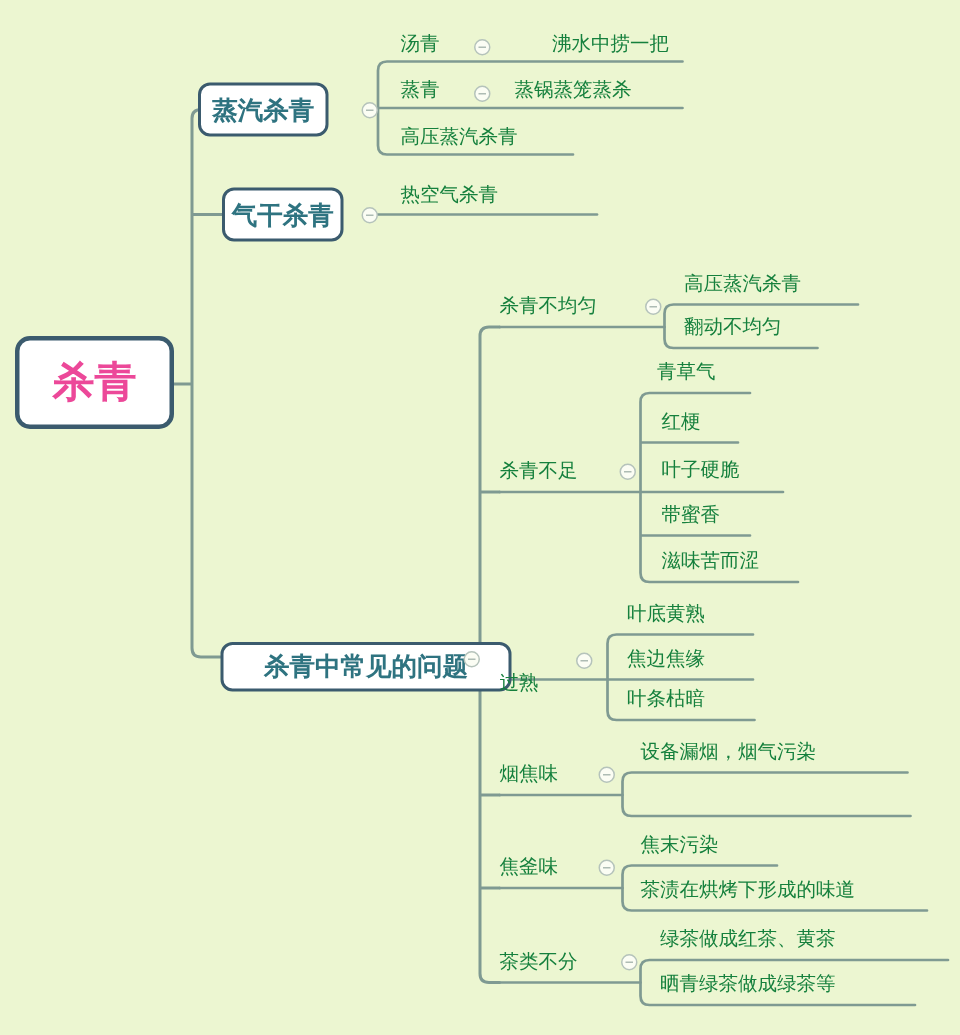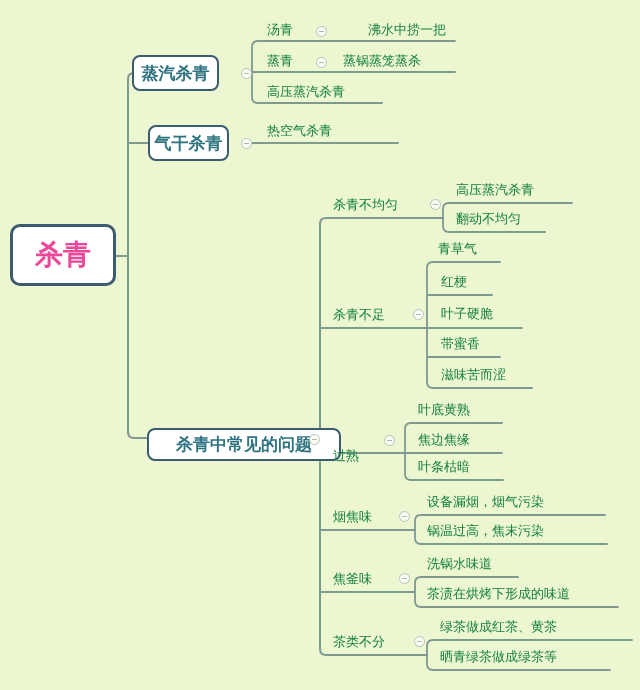--- a/index.html
+++ b/index.html
@@ -111,25 +111,24 @@
 
   <span class="t" style="left:333px;top:446px;">过熟</span>
   <div class="collapse" style="left:384px;top:435px;"></div>
   <span class="t" style="left:418px;top:400px;">叶底黄熟</span>
   <span class="t" style="left:418px;top:430px;">焦边焦缘</span>
   <span class="t" style="left:418px;top:457px;">叶条枯暗</span>
 
   <span class="t" style="left:333px;top:507px;">烟焦味</span>
   <div class="collapse" style="left:399px;top:511px;"></div>
   <span class="t" style="left:427px;top:492px;">设备漏烟，烟气污染</span>
-  <span class="t" style="left:427px;top:521px;">锅温过高，焦末污染</span>
 
   <span class="t" style="left:333px;top:569px;">焦釜味</span>
   <div class="collapse" style="left:399px;top:573px;"></div>
-  <span class="t" style="left:427px;top:554px;">洗锅水味道</span>
+  <span class="t" style="left:427px;top:554px;">焦末污染</span>
   <span class="t" style="left:427px;top:584px;">茶渍在烘烤下形成的味道</span>
 
   <span class="t" style="left:333px;top:632px;">茶类不分</span>
   <div class="collapse" style="left:414px;top:636px;"></div>
   <span class="t" style="left:440px;top:617px;">绿茶做成红茶、黄茶</span>
   <span class="t" style="left:440px;top:647px;">晒青绿茶做成绿茶等</span>
 
 </div>
 
 </body></html>

